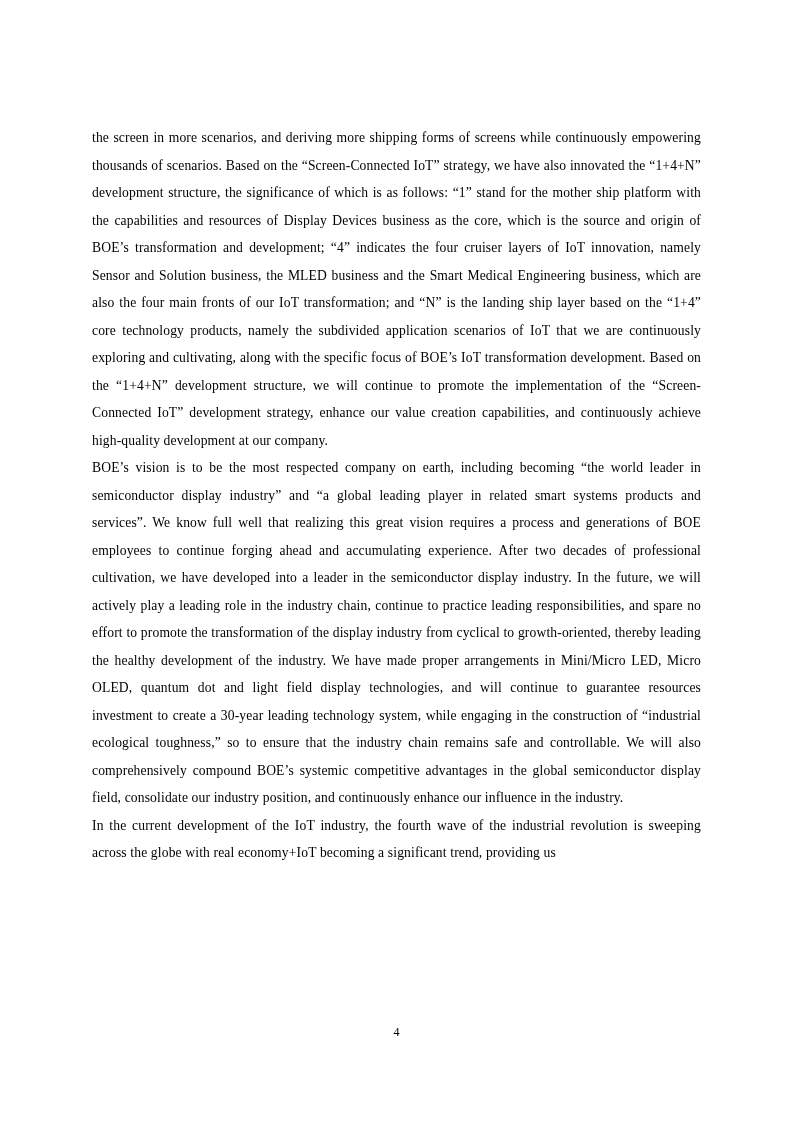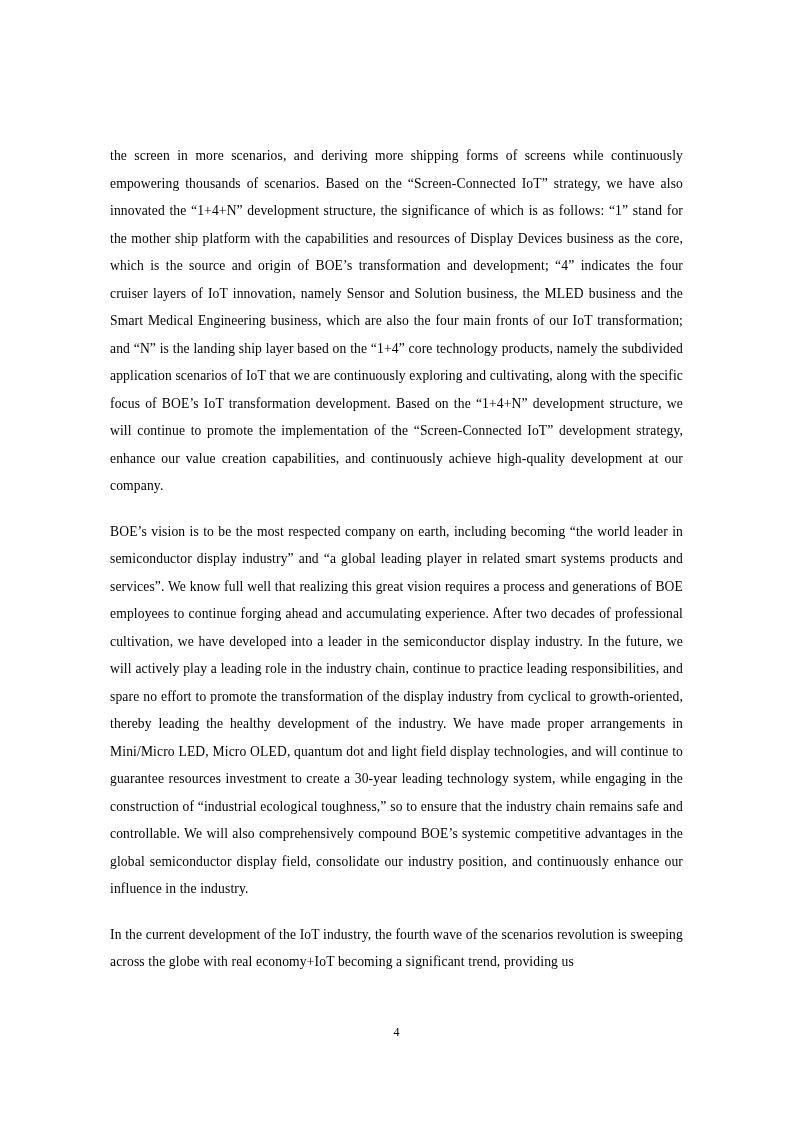--- a/index.html
+++ b/index.html
@@ -23,21 +23,21 @@
     background: #ffffff;
     box-sizing: border-box;
   }
   .content {
     position: absolute;
     left: 92px;
     top: 124px;
     width: 609px;
   }
   .para {
-    margin: 18px;
+    margin: 0;
     font-size: 13.6px;
     line-height: 27.5px;
     text-align: justify;
     text-justify: inter-word;
     color: #000000;
     letter-spacing: 0.01em;
     hyphens: none;
   }
   .para + .para {
     margin-top: 0;
@@ -54,18 +54,18 @@
   }
 </style>
 </head>
 <body>
 
 <div class="page">
 
   <div class="content">
     <p class="para">the screen in more scenarios, and deriving more shipping forms of screens while continuously empowering thousands of scenarios. Based on the “Screen-Connected IoT” strategy, we have also innovated the “1+4+N” development structure, the significance of which is as follows: “1” stand for the mother ship platform with the capabilities and resources of Display Devices business as the core, which is the source and origin of BOE’s transformation and development; “4” indicates the four cruiser layers of IoT innovation, namely Sensor and Solution business, the MLED business and the Smart Medical Engineering business, which are also the four main fronts of our IoT transformation; and “N” is the landing ship layer based on the “1+4” core technology products, namely the subdivided application scenarios of IoT that we are continuously exploring and cultivating, along with the specific focus of BOE’s IoT transformation development. Based on the “1+4+N” development structure, we will continue to promote the implementation of the “Screen-Connected IoT” development strategy, enhance our value creation capabilities, and continuously achieve high-quality development at our company.</p>
     <p class="para">BOE’s vision is to be the most respected company on earth, including becoming “the world leader in semiconductor display industry” and “a global leading player in related smart systems products and services”. We know full well that realizing this great vision requires a process and generations of BOE employees to continue forging ahead and accumulating experience. After two decades of professional cultivation, we have developed into a leader in the semiconductor display industry. In the future, we will actively play a leading role in the industry chain, continue to practice leading responsibilities, and spare no effort to promote the transformation of the display industry from cyclical to growth-oriented, thereby leading the healthy development of the industry. We have made proper arrangements in Mini/Micro LED, Micro OLED, quantum dot and light field display technologies, and will continue to guarantee resources investment to create a 30-year leading technology system, while engaging in the construction of “industrial ecological toughness,” so to ensure that the industry chain remains safe and controllable. We will also comprehensively compound BOE’s systemic competitive advantages in the global semiconductor display field, consolidate our industry position, and continuously enhance our influence in the industry.</p>
-    <p class="para">In the current development of the IoT industry, the fourth wave of the scenarios revolution is sweeping across the globe with real economy+IoT becoming a significant trend, providing us</p>
+    <p class="para">In the current development of the IoT industry, the fourth wave of the industrial revolution is sweeping across the globe with real economy+IoT becoming a significant trend, providing us</p>
   </div>
 
   <div class="footer">4</div>
 
 </div>
 
 </body></html>

